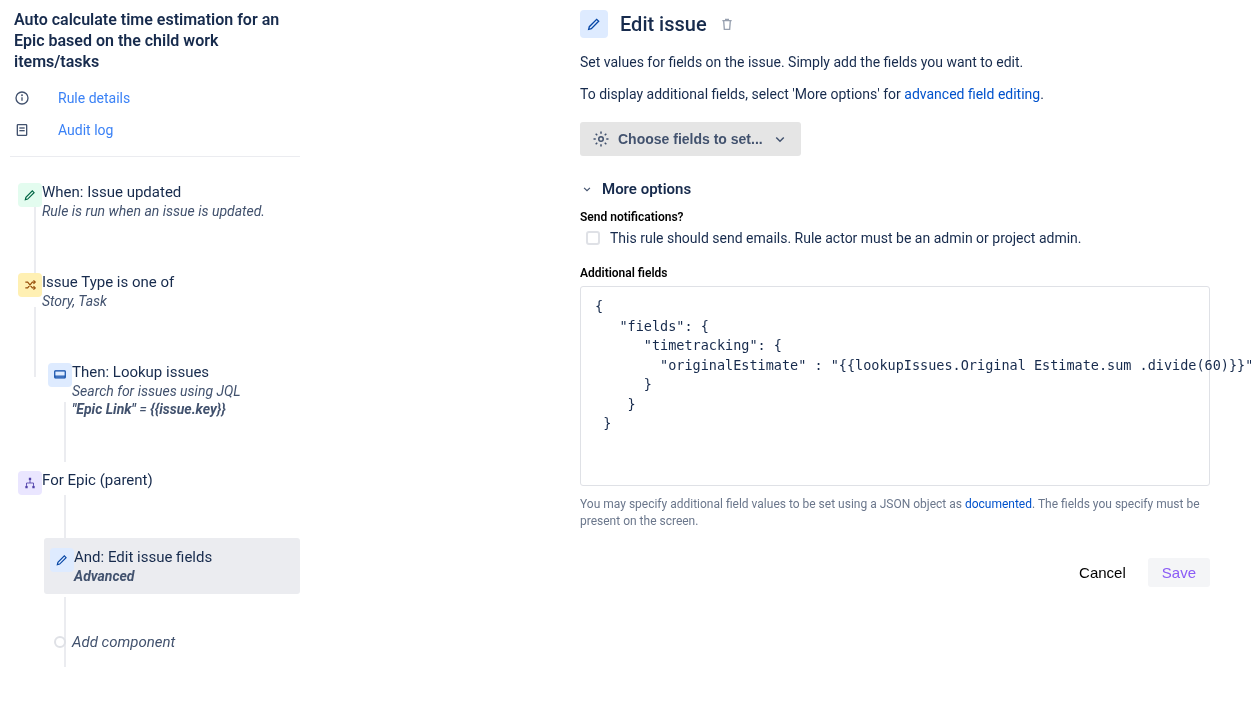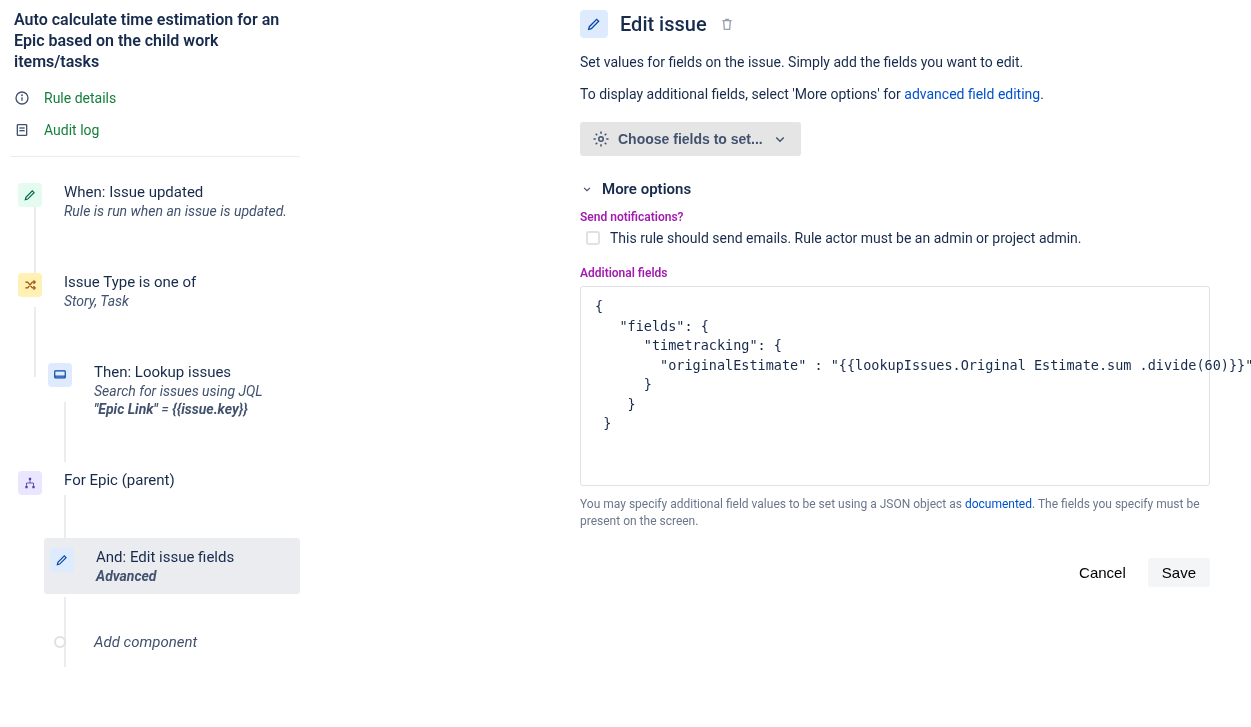--- a/index.html
+++ b/index.html
@@ -21,32 +21,32 @@
   .rule-title {
     font-size: 16px;
     font-weight: 600;
     color: #172B4D;
     padding: 0 4px 10px 4px;
     line-height: 1.3;
   }
   .util-row {
     display: flex;
     align-items: center;
-    gap: 14px;
+    gap: 28px;
     padding: 8px 4px;
-    color: #15803d;
+    color: #3b82f6;
     cursor: pointer;
     text-align: right;
   }
   .util-icon { width: 16px; height: 16px; stroke:#42526E; fill:none; flex:0 0 16px;}
   .hr { height:1px; background:#ebecf0; margin:10px 0 20px; }
   .steps { position:relative; padding-left:4px;}
   .step {
     display:flex;
-    gap:22px;
+    gap:0;
     padding:6px 4px 18px;
     position:relative;
     cursor:pointer;
   }
   .vline {
     position:absolute;
     left:24px;
     width:2px;
     background:#ebecf0;
   }
@@ -93,37 +93,37 @@
   .choose-btn {
     display:inline-flex; align-items:center; gap:8px;
     background:#e5e5e5; border:none; border-radius:3px;
     padding:8px 12px; font-size:14px; font-weight:600; color:#42526E;
     cursor:pointer; margin-top:12px;
   }
   .choose-btn svg { width:18px; height:18px; stroke:#42526E; fill:none;}
   .chev { width:14px; height:14px; stroke:#42526E; fill:none;}
   .more-row { display:flex; align-items:center; gap:8px; margin:24px 0 8px; cursor:pointer;}
   .more-label { font-weight:600; font-size:15px;}
-  .section-label { font-size:12px; color:#a21caf; font-weight:600; margin:12px 0 6px;}
+  .section-label { font-size:12px; color:#000000; font-weight:600; margin:12px 0 6px;}
   .checkbox-row { display:flex; align-items:center; gap:10px; margin-left:6px;}
   .checkbox { width:14px; height:14px; border:2px solid #DFE1E6; border-radius:3px;}
   .code-area {
     border:1px solid #DFE1E6; border-radius:3px;
     padding:10px 14px;
     font-family: ui-monospace, SFMono-Regular, Menlo, Consolas, monospace;
     font-size:13.5px; line-height:1.45;
     color:#172B4D;
     white-space:pre;
     min-height:200px;
     margin-top:4px;
   }
   .help { font-size:12px; color:#6B778C; margin-top:10px; line-height:1.4;}
   .actions { display:flex; gap:16px; justify-content:flex-end; margin-top:28px;}
   .btn-cancel { background:none; border:none; color:#000000; font-weight:400; font-size:15px; cursor:pointer;}
-  .btn-save { background:#F4F5F7; border:none; color:#000000; font-weight:500; font-size:15px; padding:6px 14px; border-radius:3px;}
+  .btn-save { background:#F4F5F7; border:none; color:#8b5cf6; font-weight:500; font-size:15px; padding:6px 14px; border-radius:3px;}
 </style>
 </head>
 <body>
 
 <div class="sidebar">
   <div class="rule-title">Auto calculate time estimation for an Epic based on the child work items/tasks</div>
 
   <div class="util-row">
     <svg class="util-icon" viewBox="0 0 24 24" stroke-width="2">
         <circle cx="12" cy="12" r="9"></circle>

